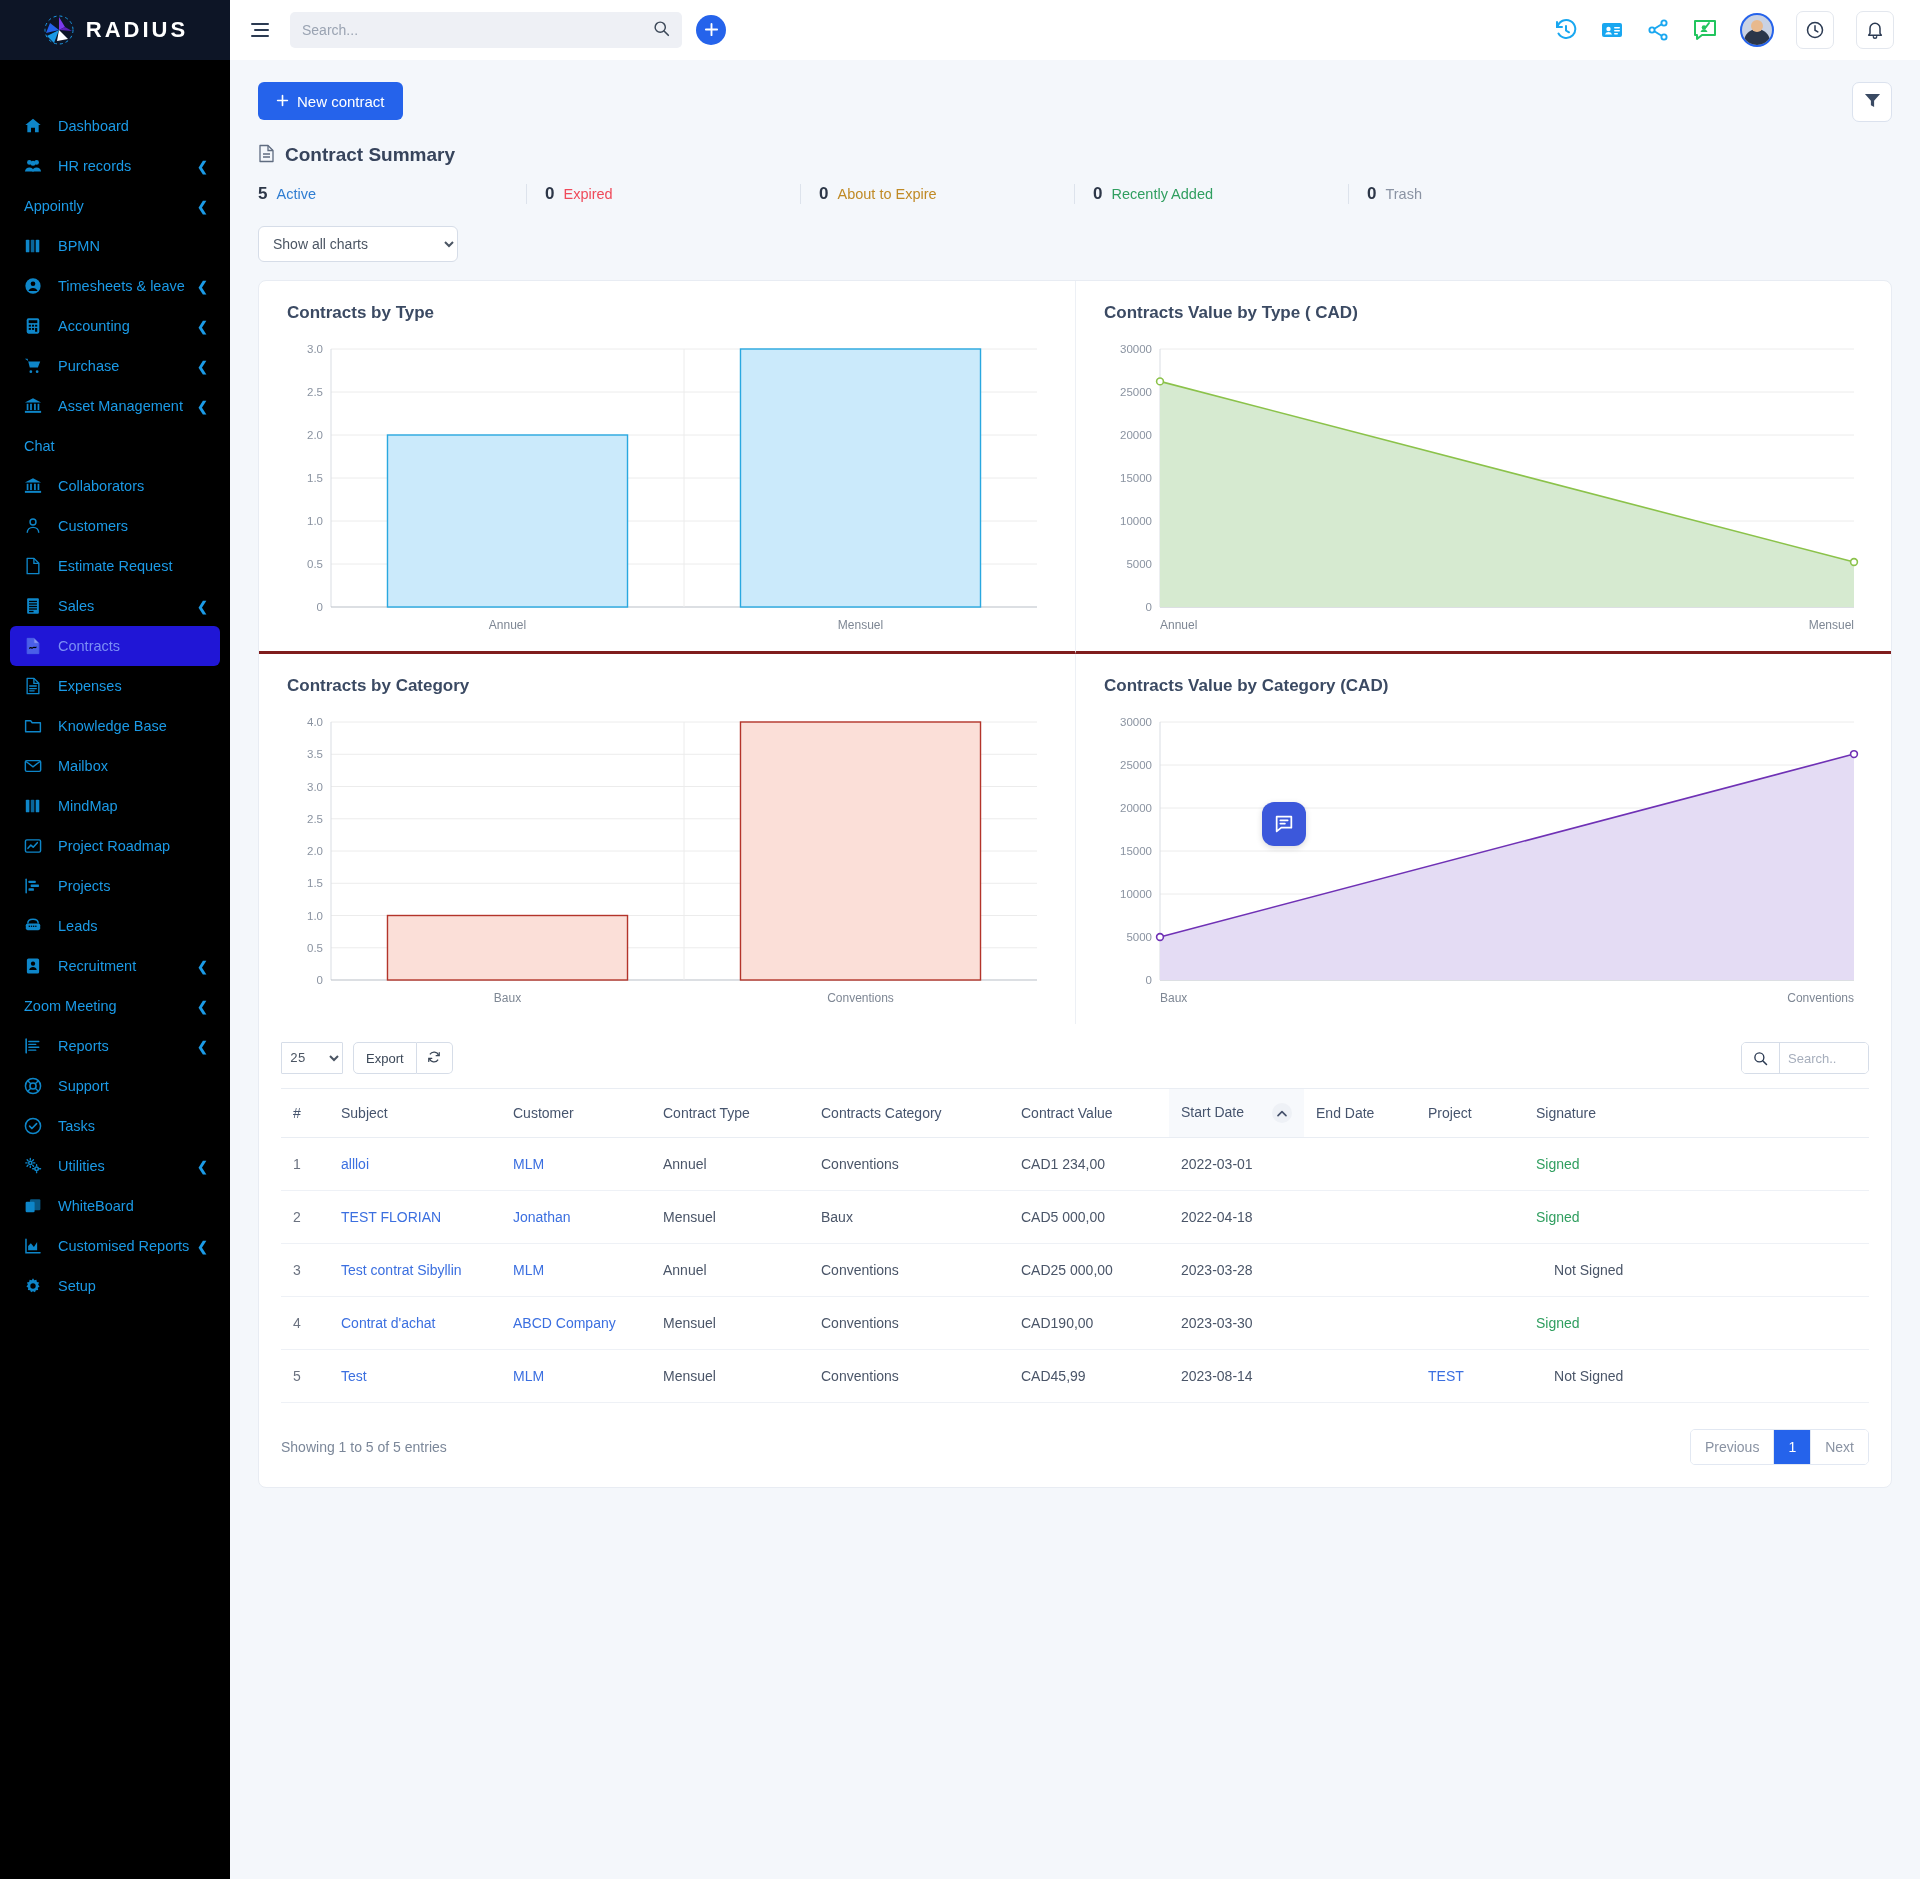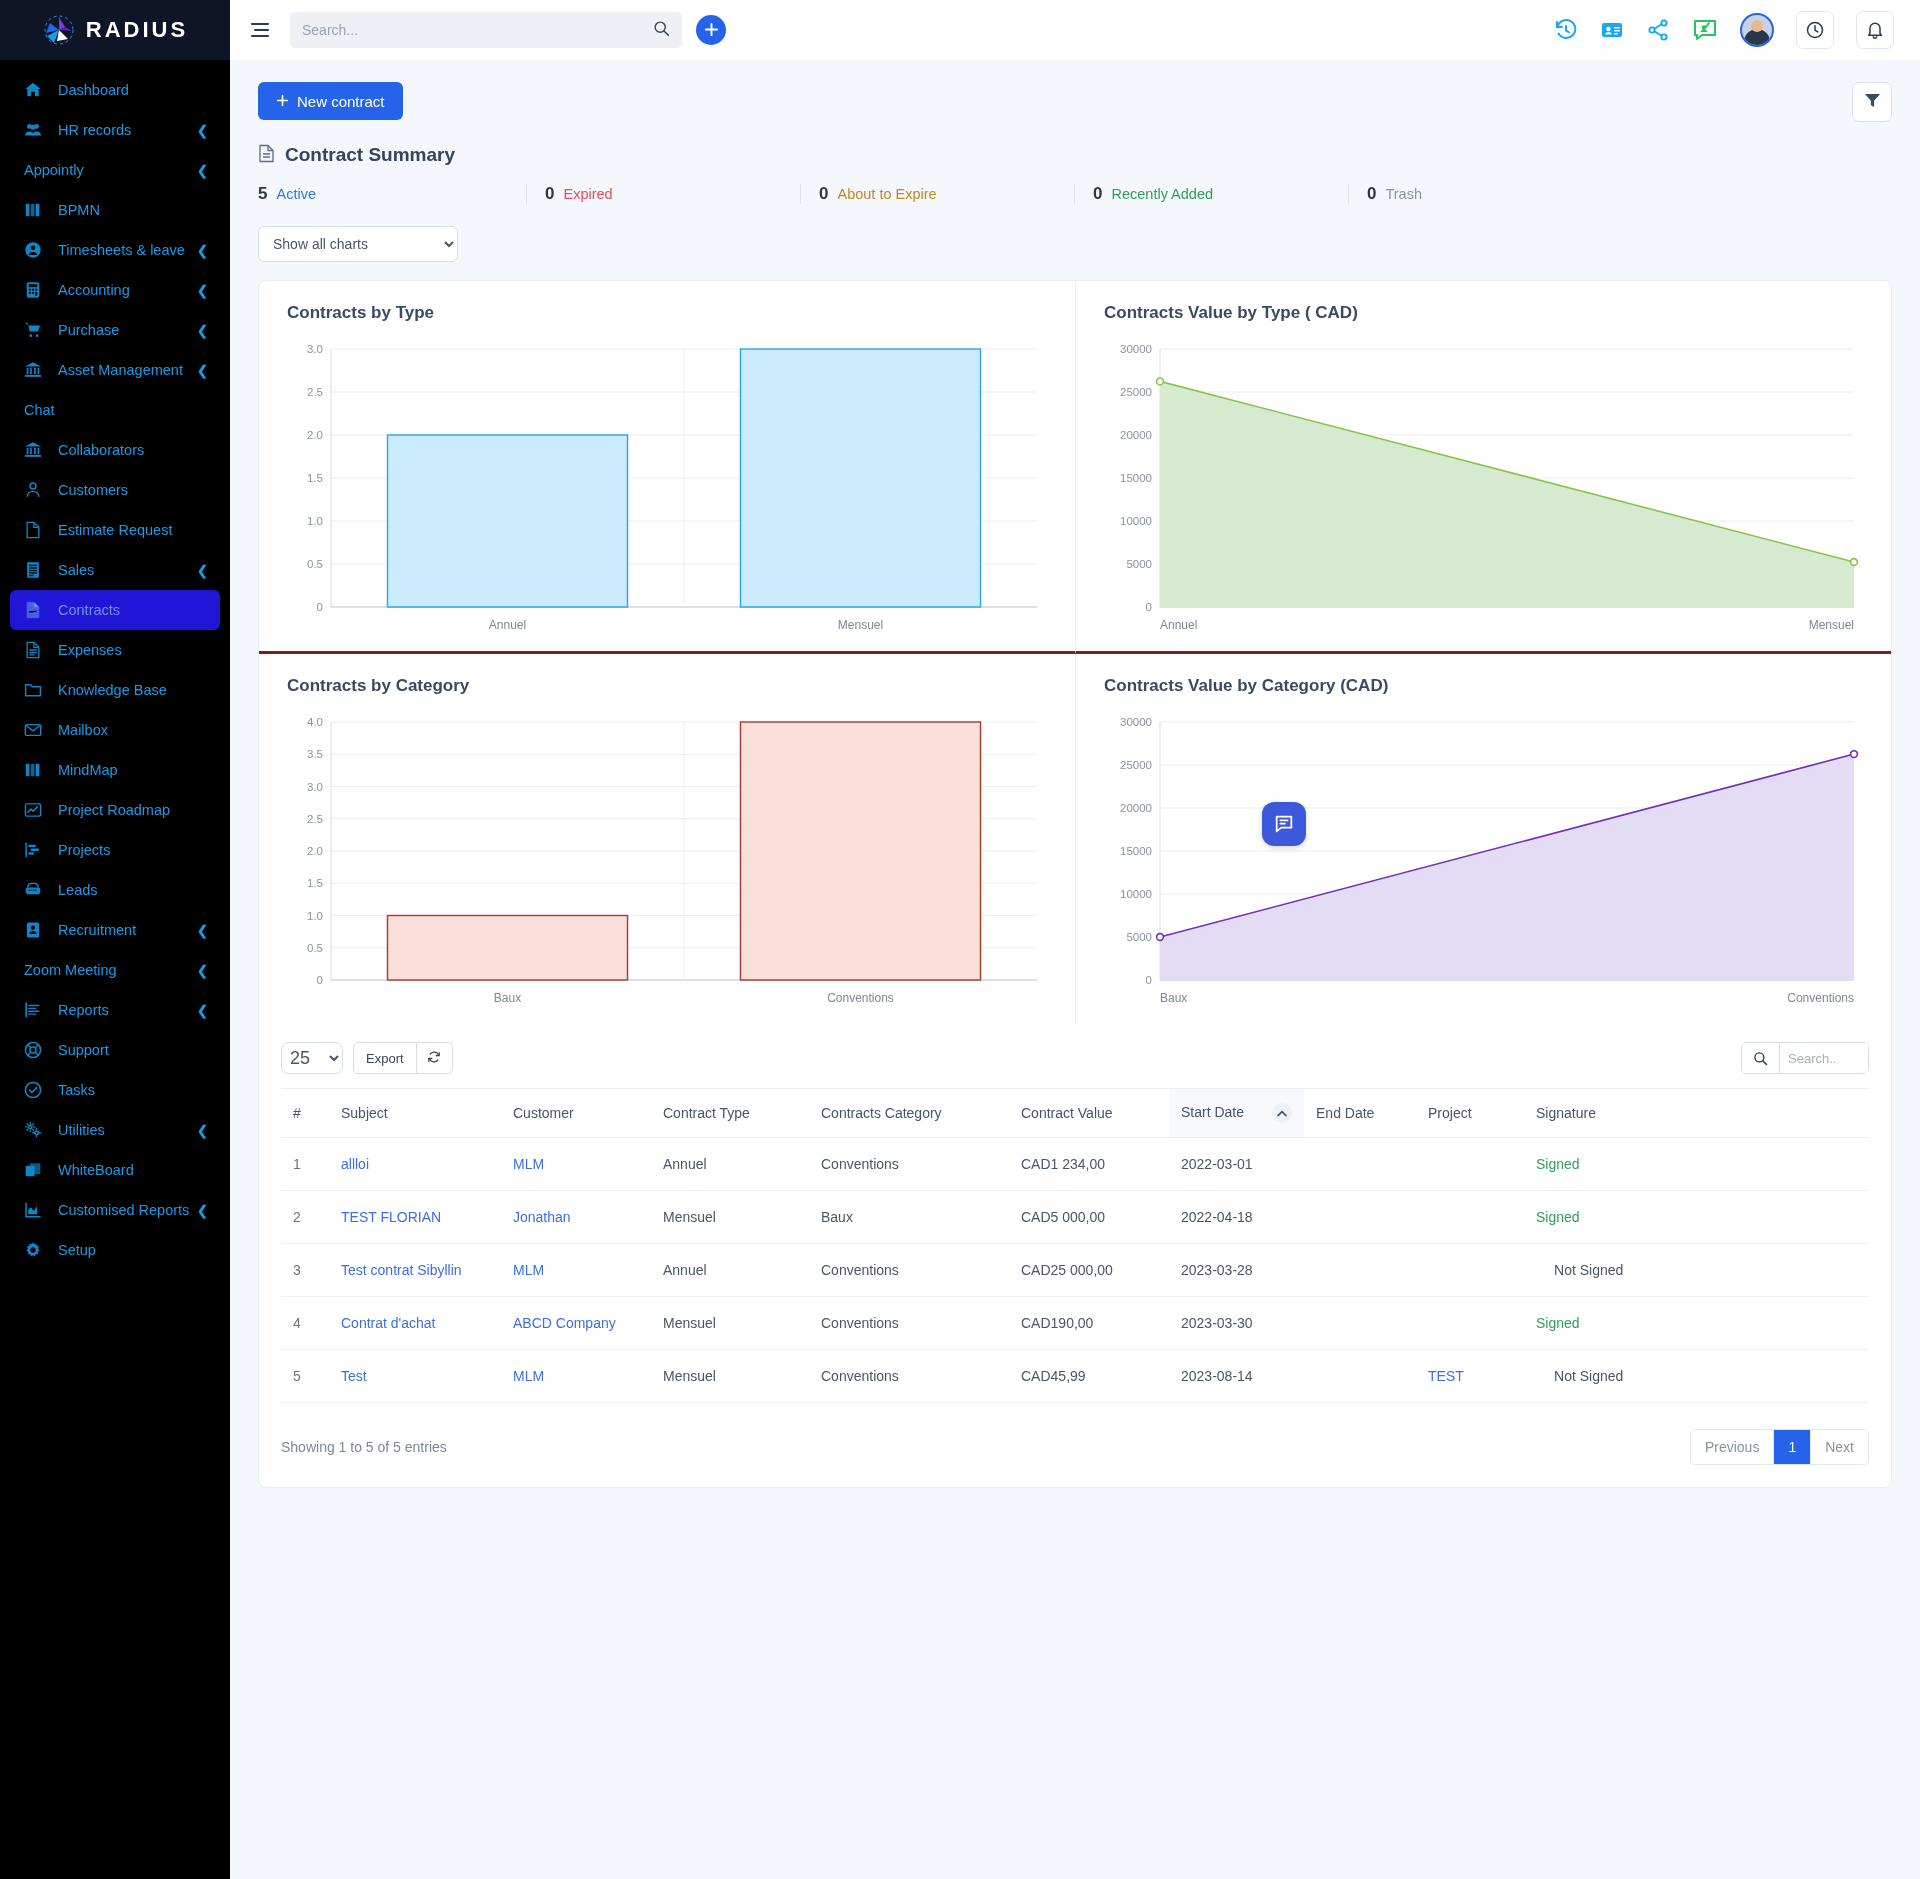--- a/index.html
+++ b/index.html
@@ -20,21 +20,21 @@
   }
   .brand {
     height: 60px; background: #0d1526;
     display: flex; align-items: center; justify-content: center;
     gap: 10px; flex-shrink: 0;
   }
   .brand-logo { width: 34px; height: 34px; position: relative; }
   .brand-name {
     color: #ffffff; font-size: 22px; font-weight: bold; letter-spacing: 3px;
   }
-  .nav { padding: 10px 0 0 0; flex: 1; }
+  .nav { padding: 10px 0 0 0; flex: 1; margin-top: 36px; }
   .nav-item {
     display: flex; align-items: center;
     height: 40px; margin: 0 10px 0 10px;
     padding: 0 12px 0 14px;
     border-radius: 6px;
     cursor: pointer; position: relative;
   }
   .nav-item.active { background: #2016d6; }
   .nav-item.active .nav-label { color: #7b8ff5; }
   .nav-item.active .nav-icon svg { stroke: #4a5fe8; fill: #4a5fe8; }
@@ -154,23 +154,23 @@
   .chart-title {
     font-size: 17px; font-weight: bold; color: #3b4a63; margin-bottom: 18px;
   }
   .plot { position: relative; height: 300px; }
   .plot svg { display: block; }
 
   
   .table-wrap { padding: 18px 22px 22px 22px; }
   .table-controls { display: flex; align-items: center; }
   .len-select {
-    width: 62px; height: 32px; border: 1px solid #d6dde8; border-radius: 8px;
-    font-size: 18px; color: #4b5563; background: #fff; padding: 0 4px;
-    font-family: Liberation Sans, sans-serif; cursor: pointer;
+    width: 62px; height: 32px; border: 1px solid #d6dde8; border-radius: 1px;
+    font-size: 13px; color: #4b5563; background: #fff; padding: 0 4px;
+    font-family: Liberation Mono, monospace; cursor: pointer;
   }
   .btn-group { margin-left: 10px; display: flex; }
   .btn-group button {
     height: 32px; border: 1px solid #d6dde8; background: #fff;
     font-size: 13px; color: #3c4858; cursor: pointer; padding: 0 12px;
     font-family: "Liberation Sans", sans-serif;
   }
   .btn-group button:first-child { border-radius: 5px 0 0 5px; }
   .btn-group button:last-child { border-radius: 0 5px 5px 0; border-left: none; width: 36px; padding: 0; }
   .tbl-search {

